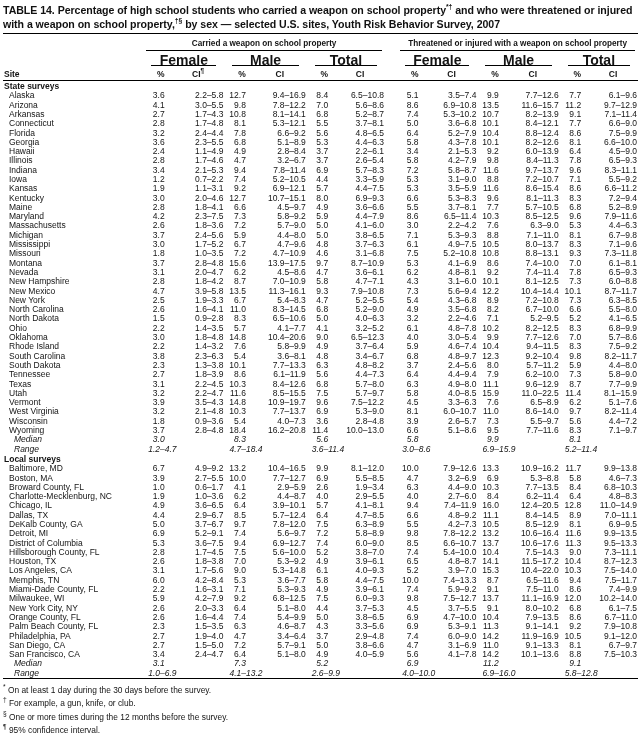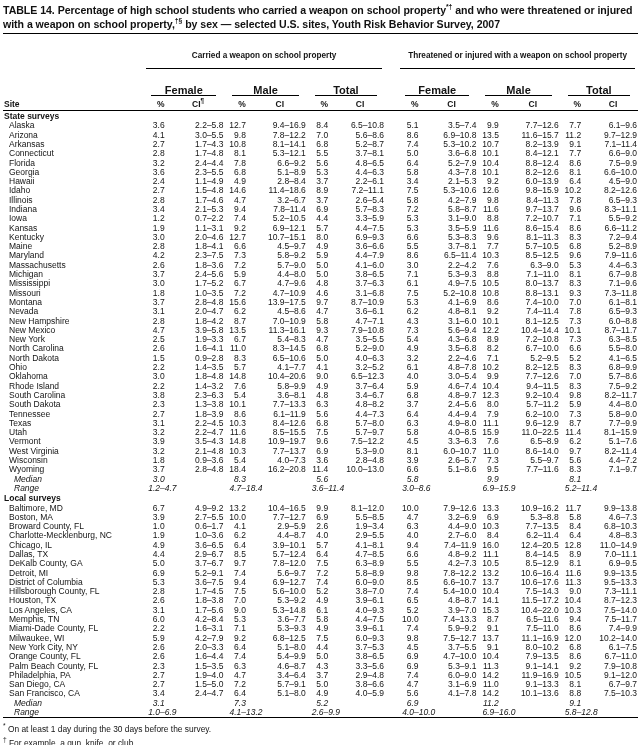--- a/index.html
+++ b/index.html
@@ -17,22 +17,22 @@
     width:635px;border-collapse:collapse;table-layout:fixed;
     border-top:1px solid #000;border-bottom:1.6px solid #000;
   }
   th,td{
     font-size:8.5px;line-height:9.3px;height:9.3px;padding:0;
     white-space:nowrap;overflow:hidden;font-weight:normal;
     vertical-align:bottom;text-align:right;
   }
   
   .grp-h{font-weight:bold;font-size:8.2px;text-align:center;}
-  .grp-h .inner{display:block;border-bottom:1px solid #000;padding:1px 0 7px 0;margin:16px 3px;}
-  .sub-h{font-weight:bold;font-size:11px;text-align:center;}
+  .grp-h .inner{display:block;border-bottom:1px solid #000;padding:1px 0 1px 0;margin:4px 3px;}
+  .sub-h{font-weight:bold;font-size:14px;text-align:center;}
   .sub-h .inner{display:block;border-bottom:1px solid #000;padding:1px 0 0 0;margin:0 8px;}
   .colh th{border-bottom:1px solid #000;font-weight:bold;padding-bottom:1px;}
   .colh .site-h{text-align:left;padding-left:1px;}
   .colh .pct-h{text-align:right;padding-right:7px;}
   .colh .ci-h{text-align:center;}
   .colh sup{font-size:6.3px;}
   
   td.site{text-align:left;padding-left:6px;}
   td.pct{padding-right:7px;}
   td.ci{padding-right:1px;}
@@ -231,36 +231,20 @@
           <td class="ci">2.2–6.1</td>
           <td></td>
           <td class="pct">3.4</td>
           <td class="ci">2.1–5.3</td>
           <td class="pct">9.2</td>
           <td class="ci">6.0–13.9</td>
           <td class="pct">6.4</td>
           <td class="ci">4.5–9.0</td>
         </tr>
         <tr>
-          <td class="site">Idaho</td>
-          <td class="pct">2.7</td>
-          <td class="ci">1.5–4.8</td>
-          <td class="pct">14.6</td>
-          <td class="ci">11.4–18.6</td>
-          <td class="pct">8.9</td>
-          <td class="ci">7.2–11.1</td>
-          <td></td>
-          <td class="pct">7.5</td>
-          <td class="ci">5.3–10.6</td>
-          <td class="pct">12.6</td>
-          <td class="ci">9.8–15.9</td>
-          <td class="pct">10.2</td>
-          <td class="ci">8.2–12.6</td>
-        </tr>
-        <tr>
           <td class="site">Illinois</td>
           <td class="pct">2.8</td>
           <td class="ci">1.7–4.6</td>
           <td class="pct">4.7</td>
           <td class="ci">3.2–6.7</td>
           <td class="pct">3.7</td>
           <td class="ci">2.6–5.4</td>
           <td></td>
           <td class="pct">5.8</td>
           <td class="ci">4.2–7.9</td>
@@ -493,21 +477,21 @@
           <td class="pct">10.1</td>
           <td class="ci">8.7–11.7</td>
         </tr>
         <tr>
           <td class="site">New York</td>
           <td class="pct">2.5</td>
           <td class="ci">1.9–3.3</td>
           <td class="pct">6.7</td>
           <td class="ci">5.4–8.3</td>
           <td class="pct">4.7</td>
-          <td class="ci">3.5–5.5</td>
+          <td class="ci">5.2–5.5</td>
           <td></td>
           <td class="pct">5.4</td>
           <td class="ci">4.3–6.8</td>
           <td class="pct">8.9</td>
           <td class="ci">7.2–10.8</td>
           <td class="pct">7.3</td>
           <td class="ci">6.3–8.5</td>
         </tr>
         <tr>
           <td class="site">North Carolina</td>

